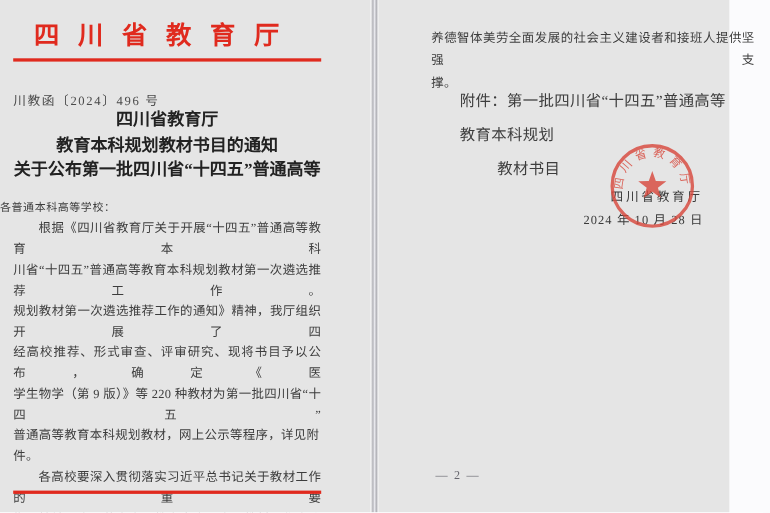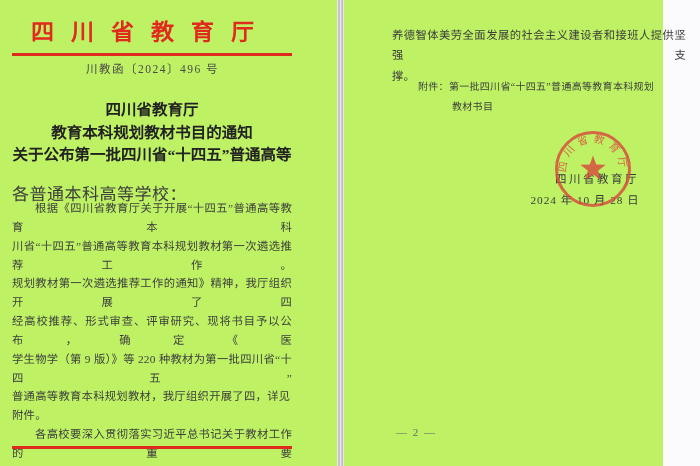--- a/index.html
+++ b/index.html
@@ -4,51 +4,51 @@
 <style>
   html,body{margin:0;padding:0;}
   .screen{
     position:relative;
     width:700px;height:466px;
     background:#fbfbfd;
     overflow:hidden;
     font-family:"Liberation Serif","DejaVu Serif",serif;
     color:#3d3d3d;
   }
-  .page{position:absolute;top:0;height:466px;background:#bef264;}
+  .page{position:absolute;top:0;height:466px;background:#e5e5e5;}
   .page-left{left:0;width:337px;}
   .page-right{left:344px;width:319px;}
   .page-divider{
     position:absolute;left:337px;top:0;width:7px;height:466px;
     background:linear-gradient(90deg,#fafafa 0%,#b2b2b8 28%,#e9e9ee 50%,#b2b2b8 74%,#fafafa 100%);
   }
   .abs{position:absolute;}
   .agency{
     left:31px;top:13px;white-space:nowrap;
     font-size:23px;font-weight:bold;color:#e02a1e;
     letter-spacing:17px;
   }
   .red-rule{left:12px;width:280px;height:3px;background:#e02a1e;}
   .rule-top{top:53px;}
   .rule-bottom{top:446px;}
   .doc-number{
-    left:12px;top:60px;width:281px;text-align:center;
+    left:12px;top:82px;width:281px;text-align:left;
     font-size:11.5px;letter-spacing:1.5px;color:#4a4a4a;
   }
   .title{
     left:12px;top:99px;width:280px;text-align:center;
     font-size:15.5px;font-weight:bold;line-height:22.6px;color:#222;
   }
-  .salutation{left:12px;top:180px;font-size:17px;letter-spacing:.5px;text-align:center;}
+  .salutation{left:0;top:180px;font-size:10px;letter-spacing:.5px;text-align:center;}
   .body-block{left:12px;top:199px;width:280px;font-size:11.3px;line-height:18.85px;letter-spacing:.3px;}
   .r-body{left:48px;top:25px;width:294px;font-size:11.3px;line-height:20.4px;letter-spacing:.3px;}
   .tline{text-align:justify;text-align-last:justify;}
   .tline.no-stretch{text-align:left;text-align-last:left;}
   .indent{text-indent:23px;}
-  .attachment{left:74px;top:77px;width:250px;font-size:10px;line-height:20px;letter-spacing:.3px;}
+  .attachment{left:74px;top:77px;width:250px;font-size:14px;line-height:31px;letter-spacing:.3px;}
   .attachment .hang{text-indent:34px;}
   .signer{left:153px;top:170px;width:200px;text-align:center;font-size:11.5px;letter-spacing:2.5px;color:#3a3a3a;}
   .sign-date{left:141px;top:191px;width:200px;text-align:center;font-size:11.3px;letter-spacing:1px;color:#3a3a3a;}
   .page-num{left:52px;top:426px;font-size:11px;letter-spacing:1.5px;color:#66666e;}
   .seal{left:206px;top:126px;width:86px;height:86px;opacity:.82;}
 </style>
 </head>
 <body>
 
 <div class="screen">
@@ -68,21 +68,21 @@
     </div>
 
     <div class="abs salutation">各普通本科高等学校：</div>
 
     <div class="abs body-block">
       <div class="tline indent">根据《四川省教育厅关于开展“十四五”普通高等教育本科</div>
       <div class="tline">川省“十四五”普通高等教育本科规划教材第一次遴选推荐工作。</div>
       <div class="tline">规划教材第一次遴选推荐工作的通知》精神，我厅组织开展了四</div>
       <div class="tline">经高校推荐、形式审查、评审研究、现将书目予以公布，确定《医</div>
       <div class="tline">学生物学（第 9 版）》等 220 种教材为第一批四川省“十四五”</div>
-      <div class="tline no-stretch">普通高等教育本科规划教材，我厅组织开展了四，详见附件。</div>
+      <div class="tline no-stretch">普通高等教育本科规划教材，网上公示等程序，详见附件。</div>
       <div class="tline indent">各高校要深入贯彻落实习近平总书记关于教材工作的重要</div>
       <div class="tline">指示精神，全面落实全国教育大会、全国教材工作会议部署，进</div>
 
     </div>
 
     <div class="abs red-rule rule-bottom"></div>
   </div>
 
   <div class="page-divider"></div>
 

